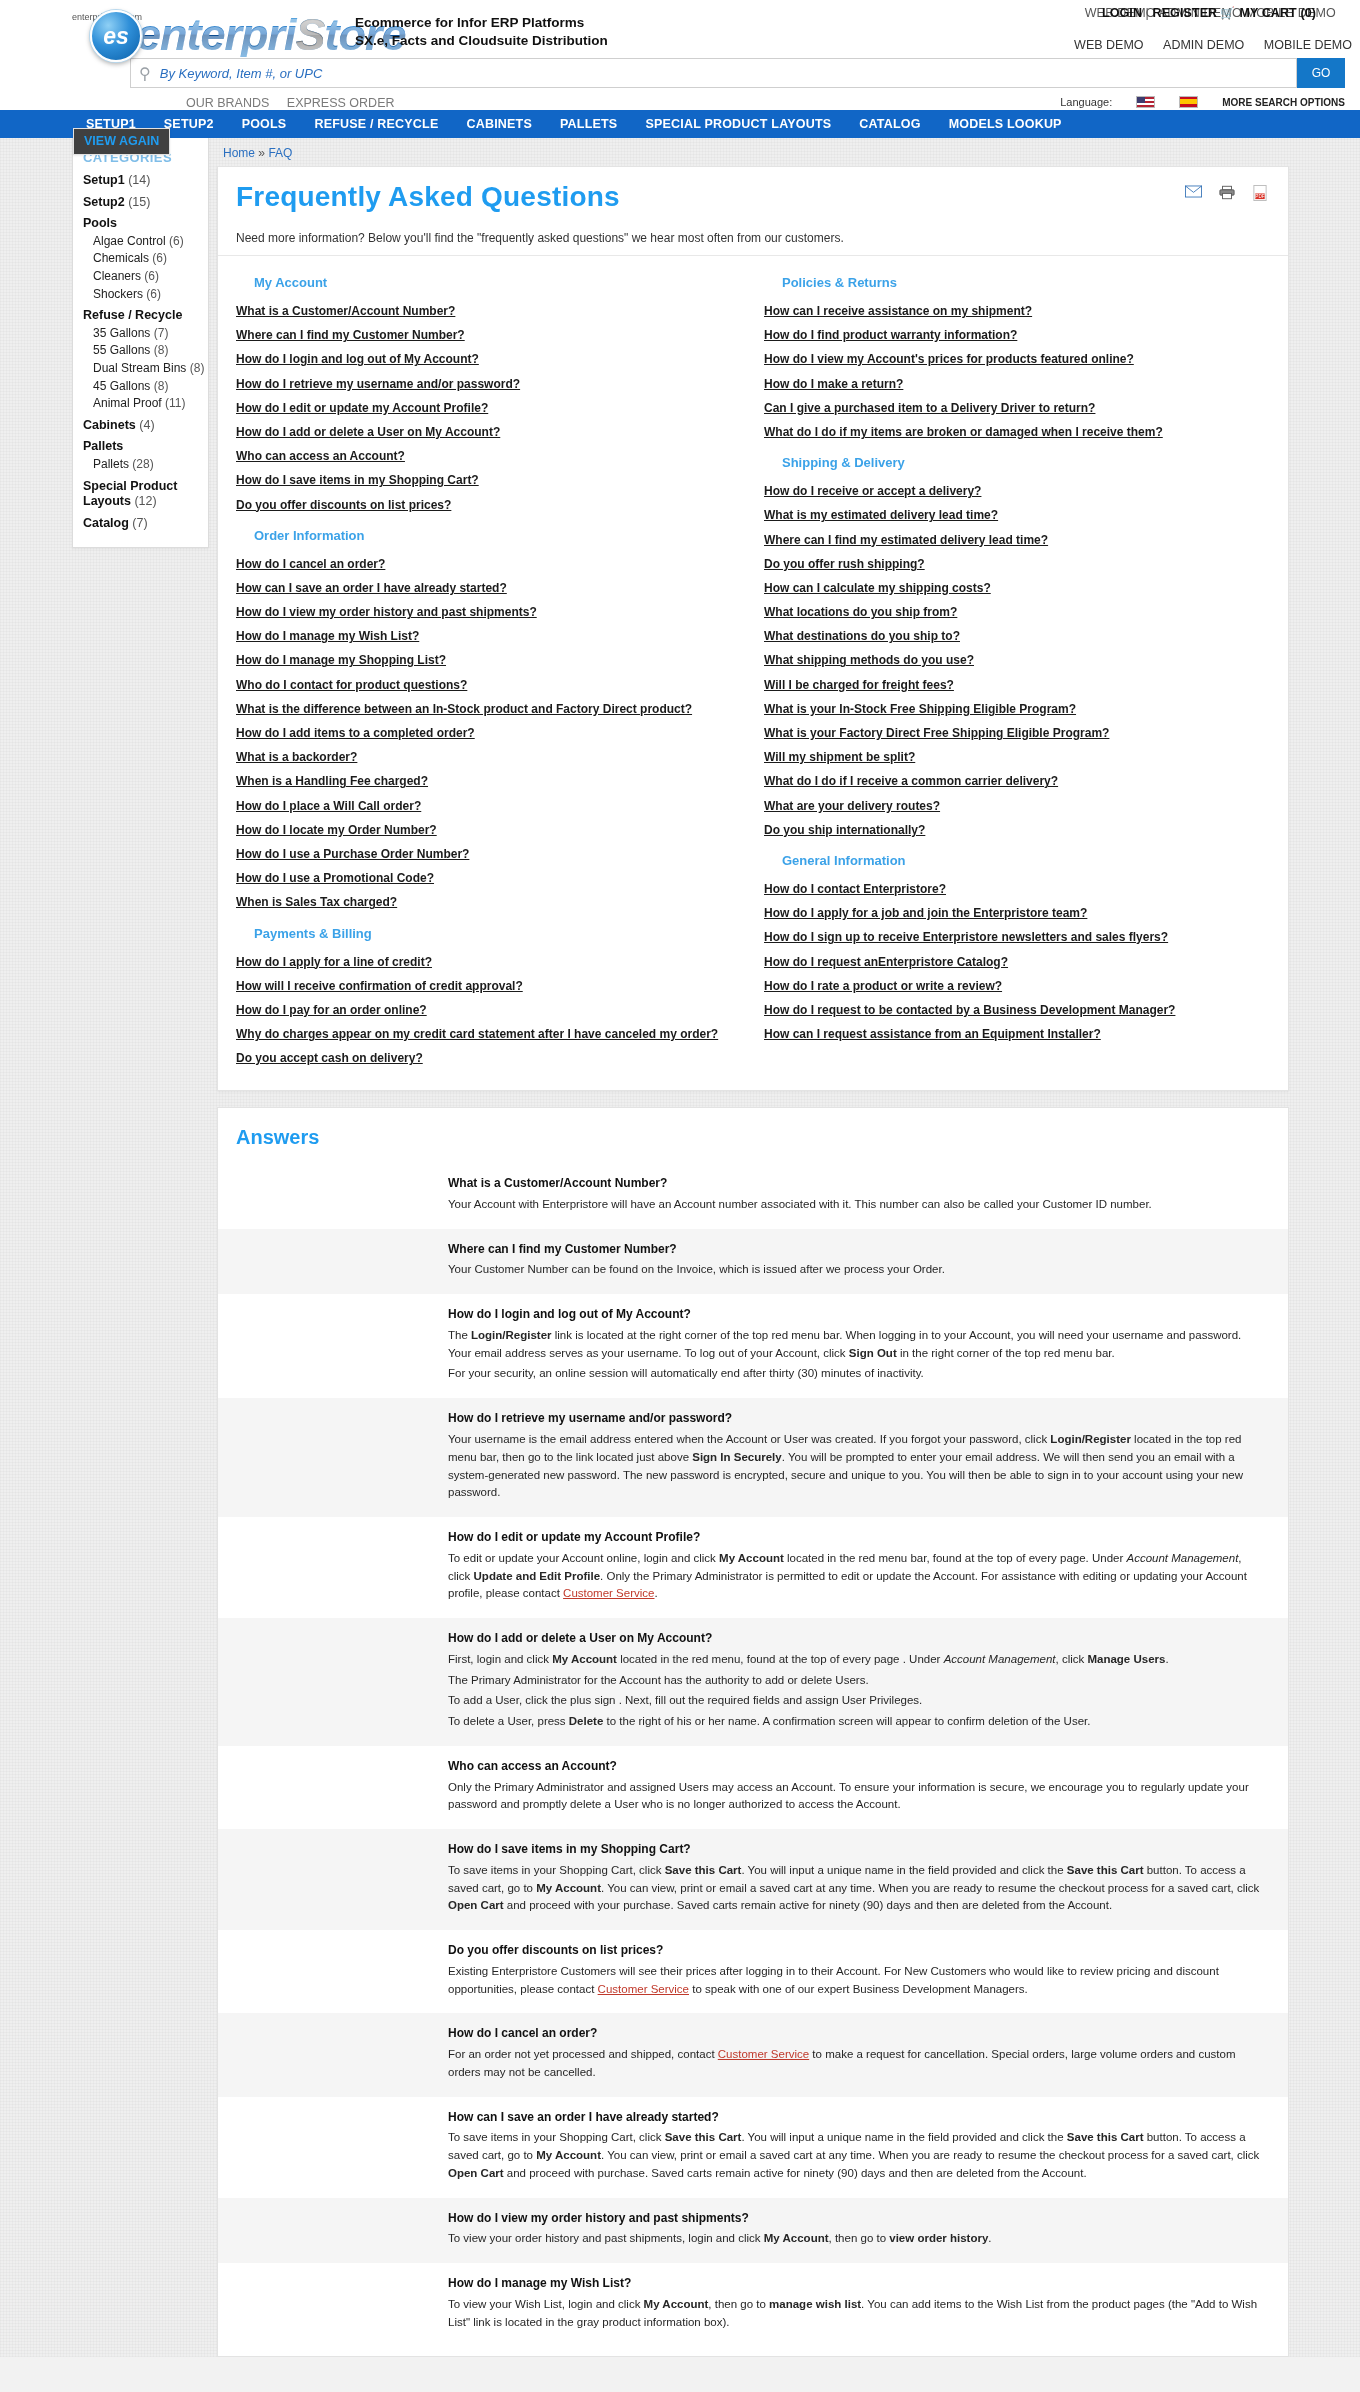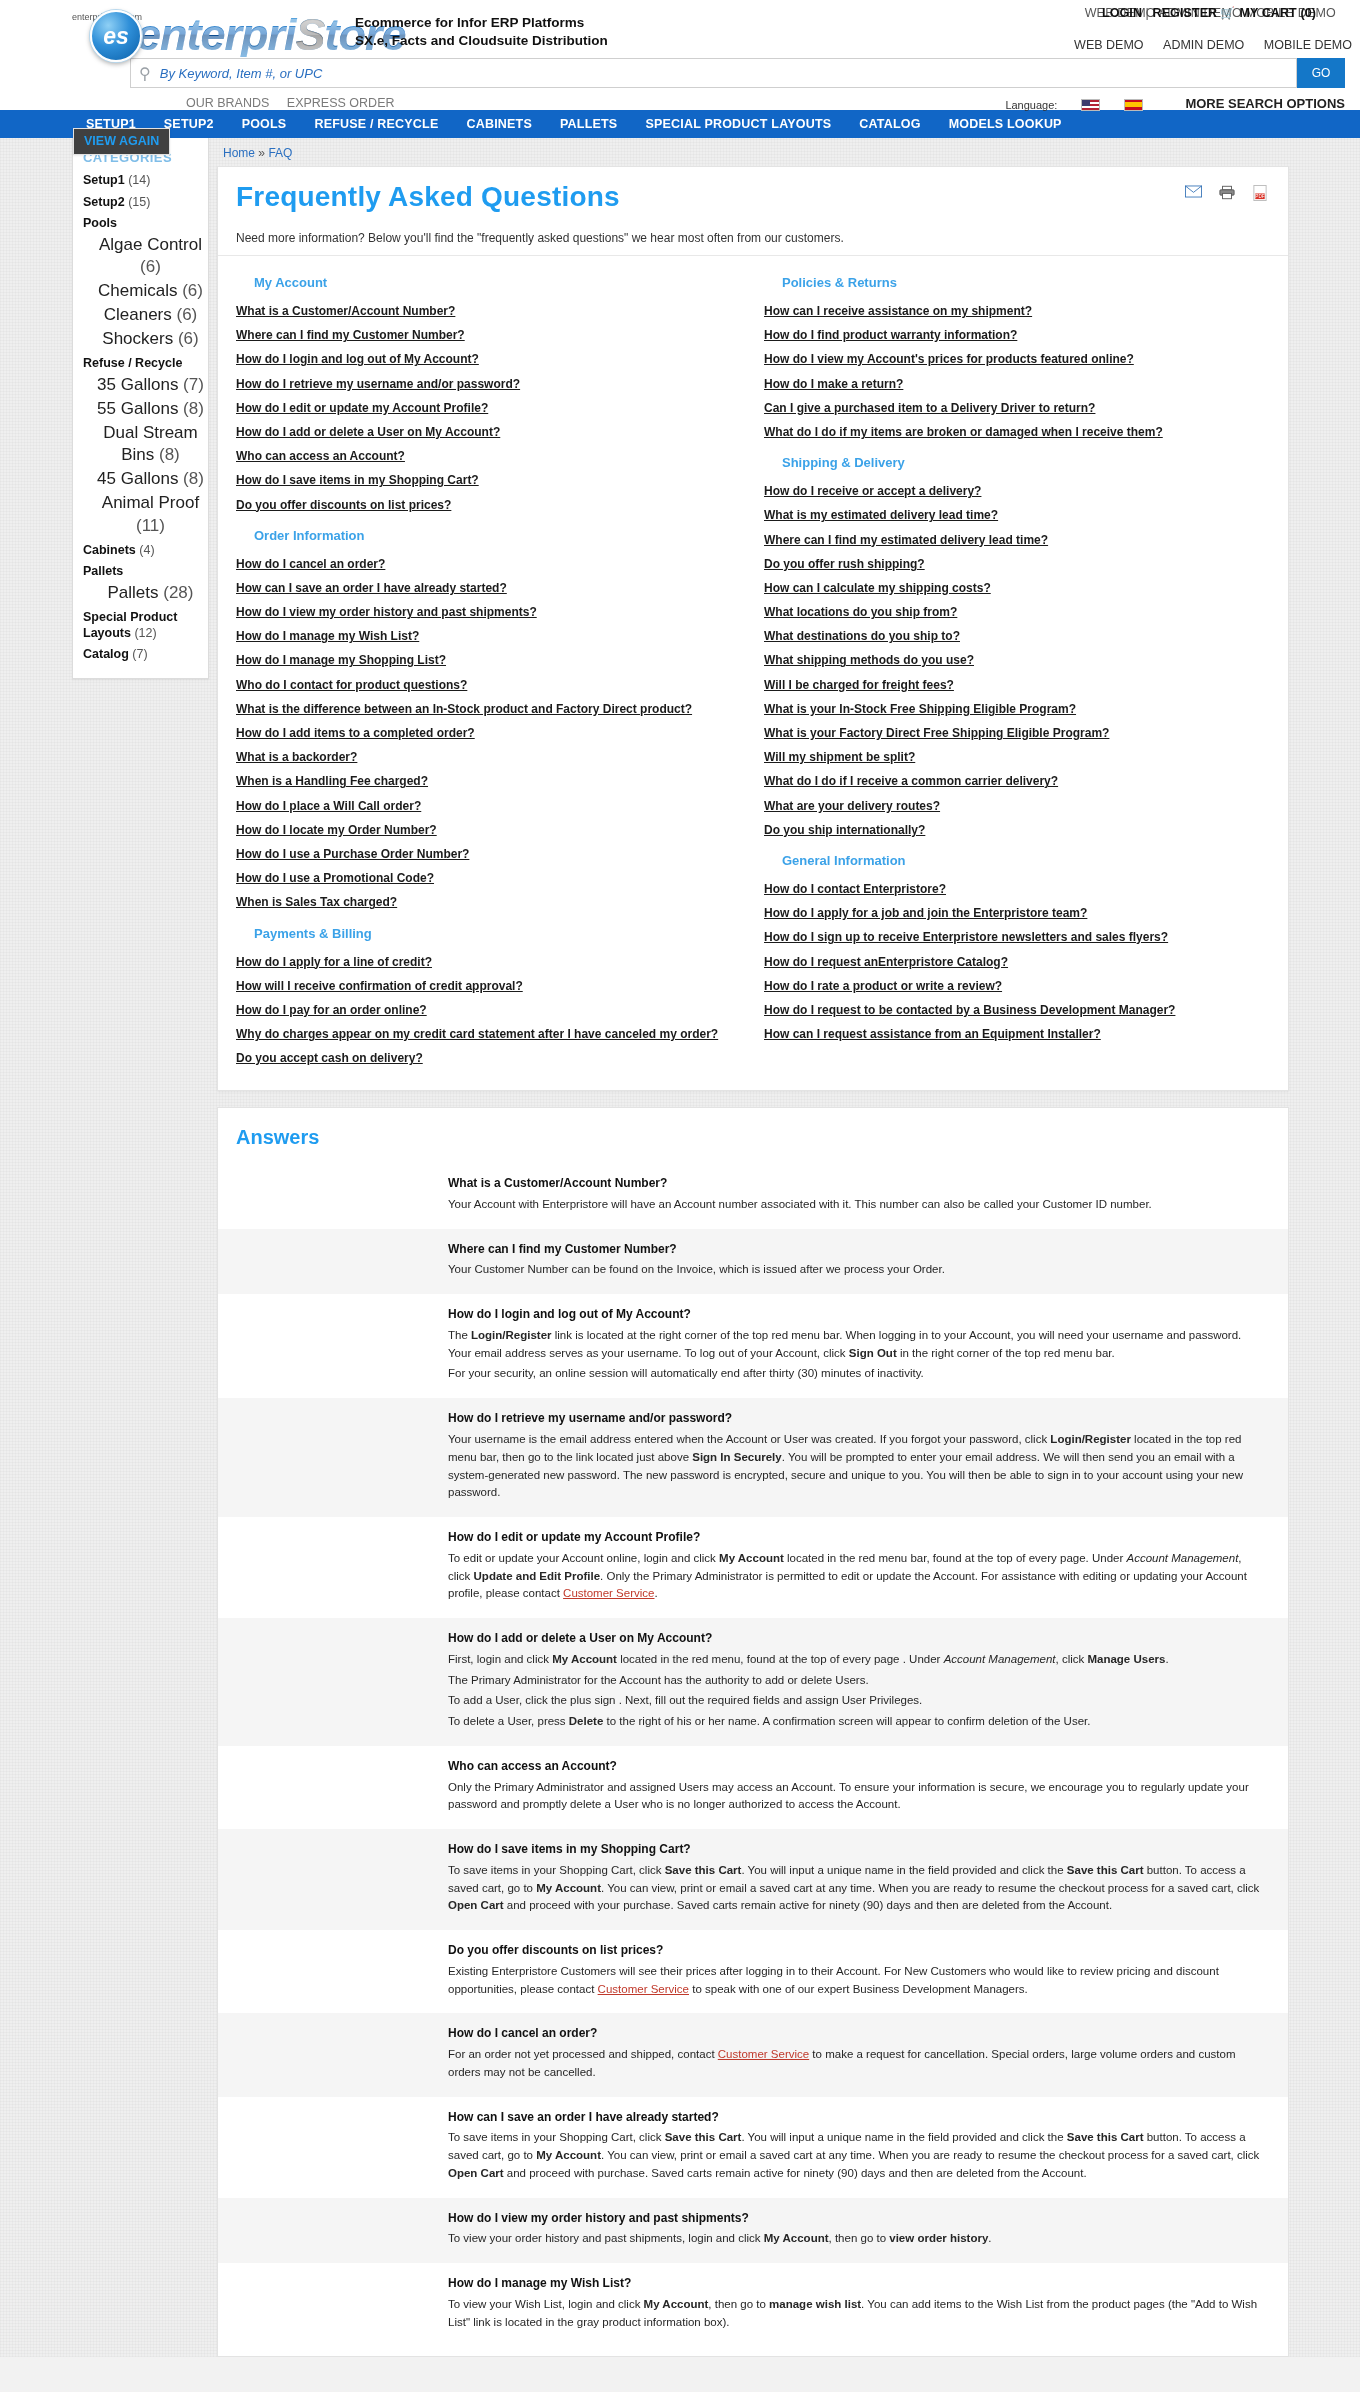--- a/index.html
+++ b/index.html
@@ -100,21 +100,21 @@
   .util-right { position:absolute; right:15px; top:0; display:flex; align-items:flex-end; gap:24px; }
   .lang-label { font-size:11px; color:#333; }
   .flag { width:19px; height:12px; display:inline-block; position:relative; overflow:hidden; border:1px solid #bbb; }
   .flag-us {
     background:repeating-linear-gradient(180deg,#b22234 0 2px,#fff 2px 4px);
   }
   .flag-us::before{
     content:""; position:absolute; left:0; top:0; width:8px; height:6px; background:#3c3b6e;
   }
   .flag-es { background:linear-gradient(180deg,#c60b1e 0 25%, #ffc400 25% 75%, #c60b1e 75% 100%); }
-  .more-search { font-size:13px; font-weight:bold; color:#222; margin-left:18px; white-space:nowrap; }
+  .more-search { font-size:10px; font-weight:bold; color:#222; white-space:nowrap; }
 
   
   nav.mainnav {
     background:#1166c6; height:28px; display:flex; align-items:center;
     padding-left:72px; gap:0;
   }
   nav.mainnav a {
     color:#fff; font-size:12.5px; font-weight:bold; text-decoration:none;
     padding:0 14px; white-space:nowrap; letter-spacing:.2px;
   }
@@ -137,21 +137,21 @@
   .cat-title {
     font-size:13px; font-weight:bold; color:#7fbde8; letter-spacing:.4px;
     padding:6px 0 3px 10px;
   }
   .cat-group { padding:0 0 0 10px; }
   .cat-head {
     font-size:12.5px; font-weight:bold; color:#111; padding:5px 0 1px 0; line-height:1.25;
   }
   .cat-head .cnt { font-weight:normal; color:#555; }
   .cat-sub {
-    font-size:17px; color:#222; padding:1px 0 1px 10px; line-height:1.3;text-align:center;
+    font-size:12px; color:#222; padding:1px 0 1px 10px; line-height:1.3;
   }
   .cat-sub .cnt { color:#555; }
 
   
   .mainpanel { width:1072px; margin-left:8px; }
   .breadcrumb { font-size:12px; color:#2a6fc0; padding:8px 0 6px 6px; }
   .breadcrumb a { color:#2a6fc0; text-decoration:none; }
   .breadcrumb .sep { color:#555; }
 
   .panel {

